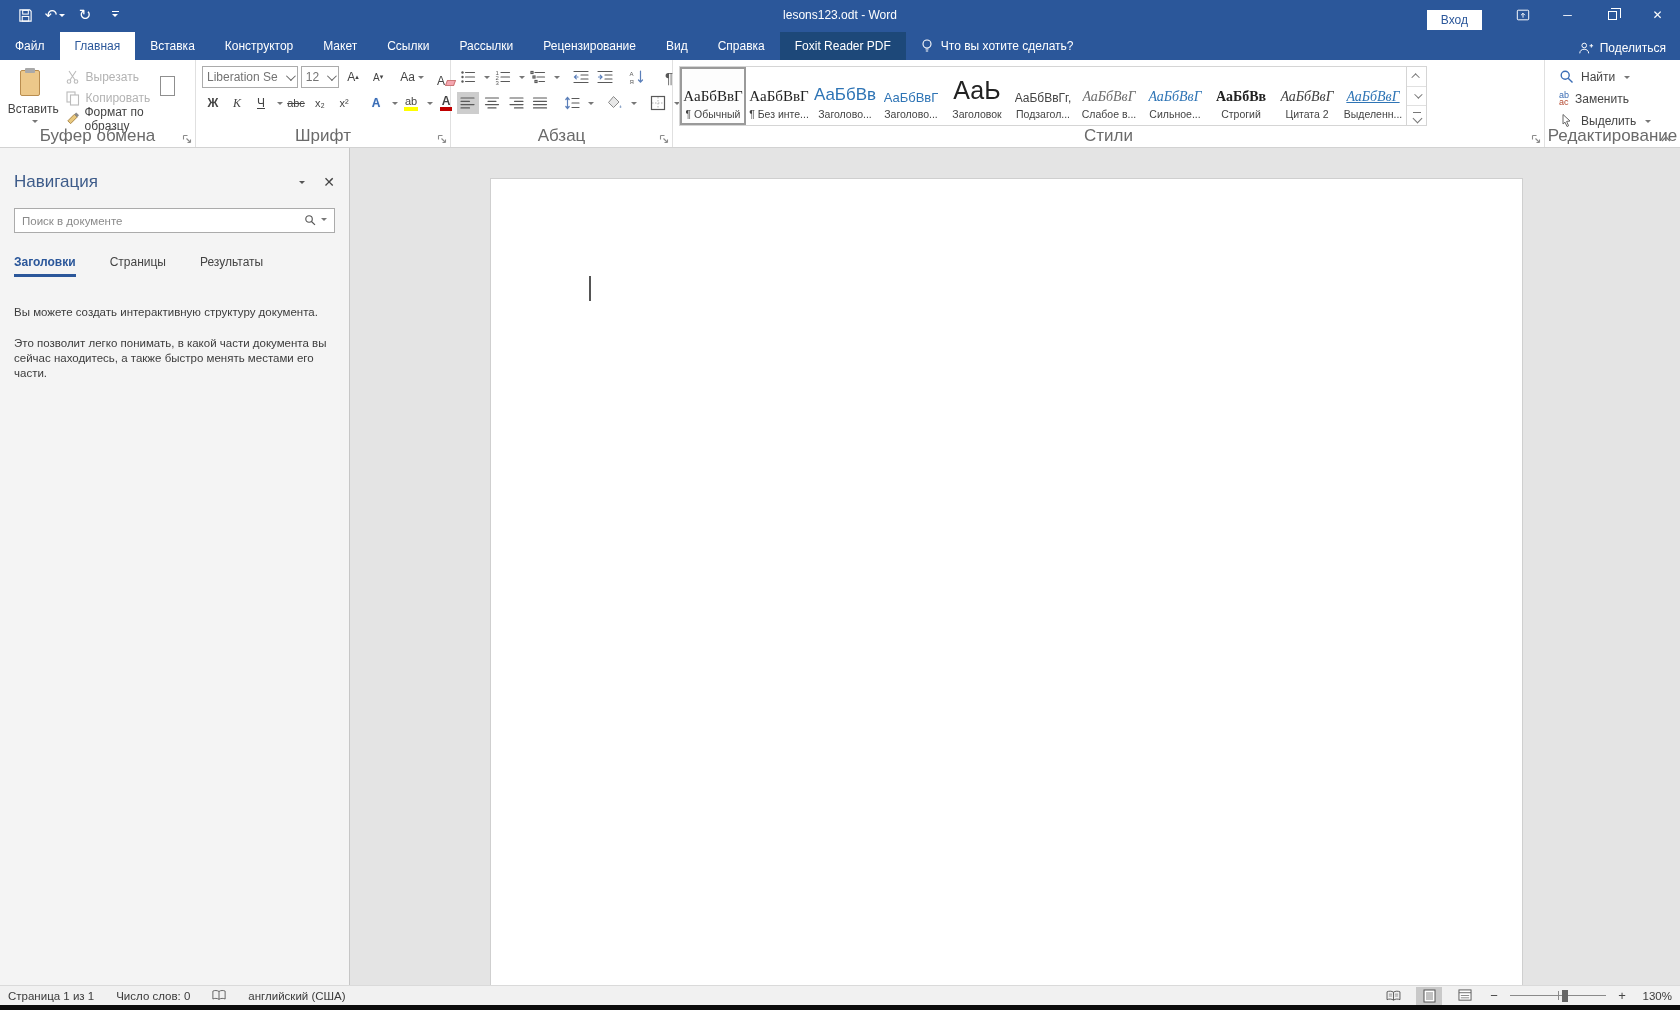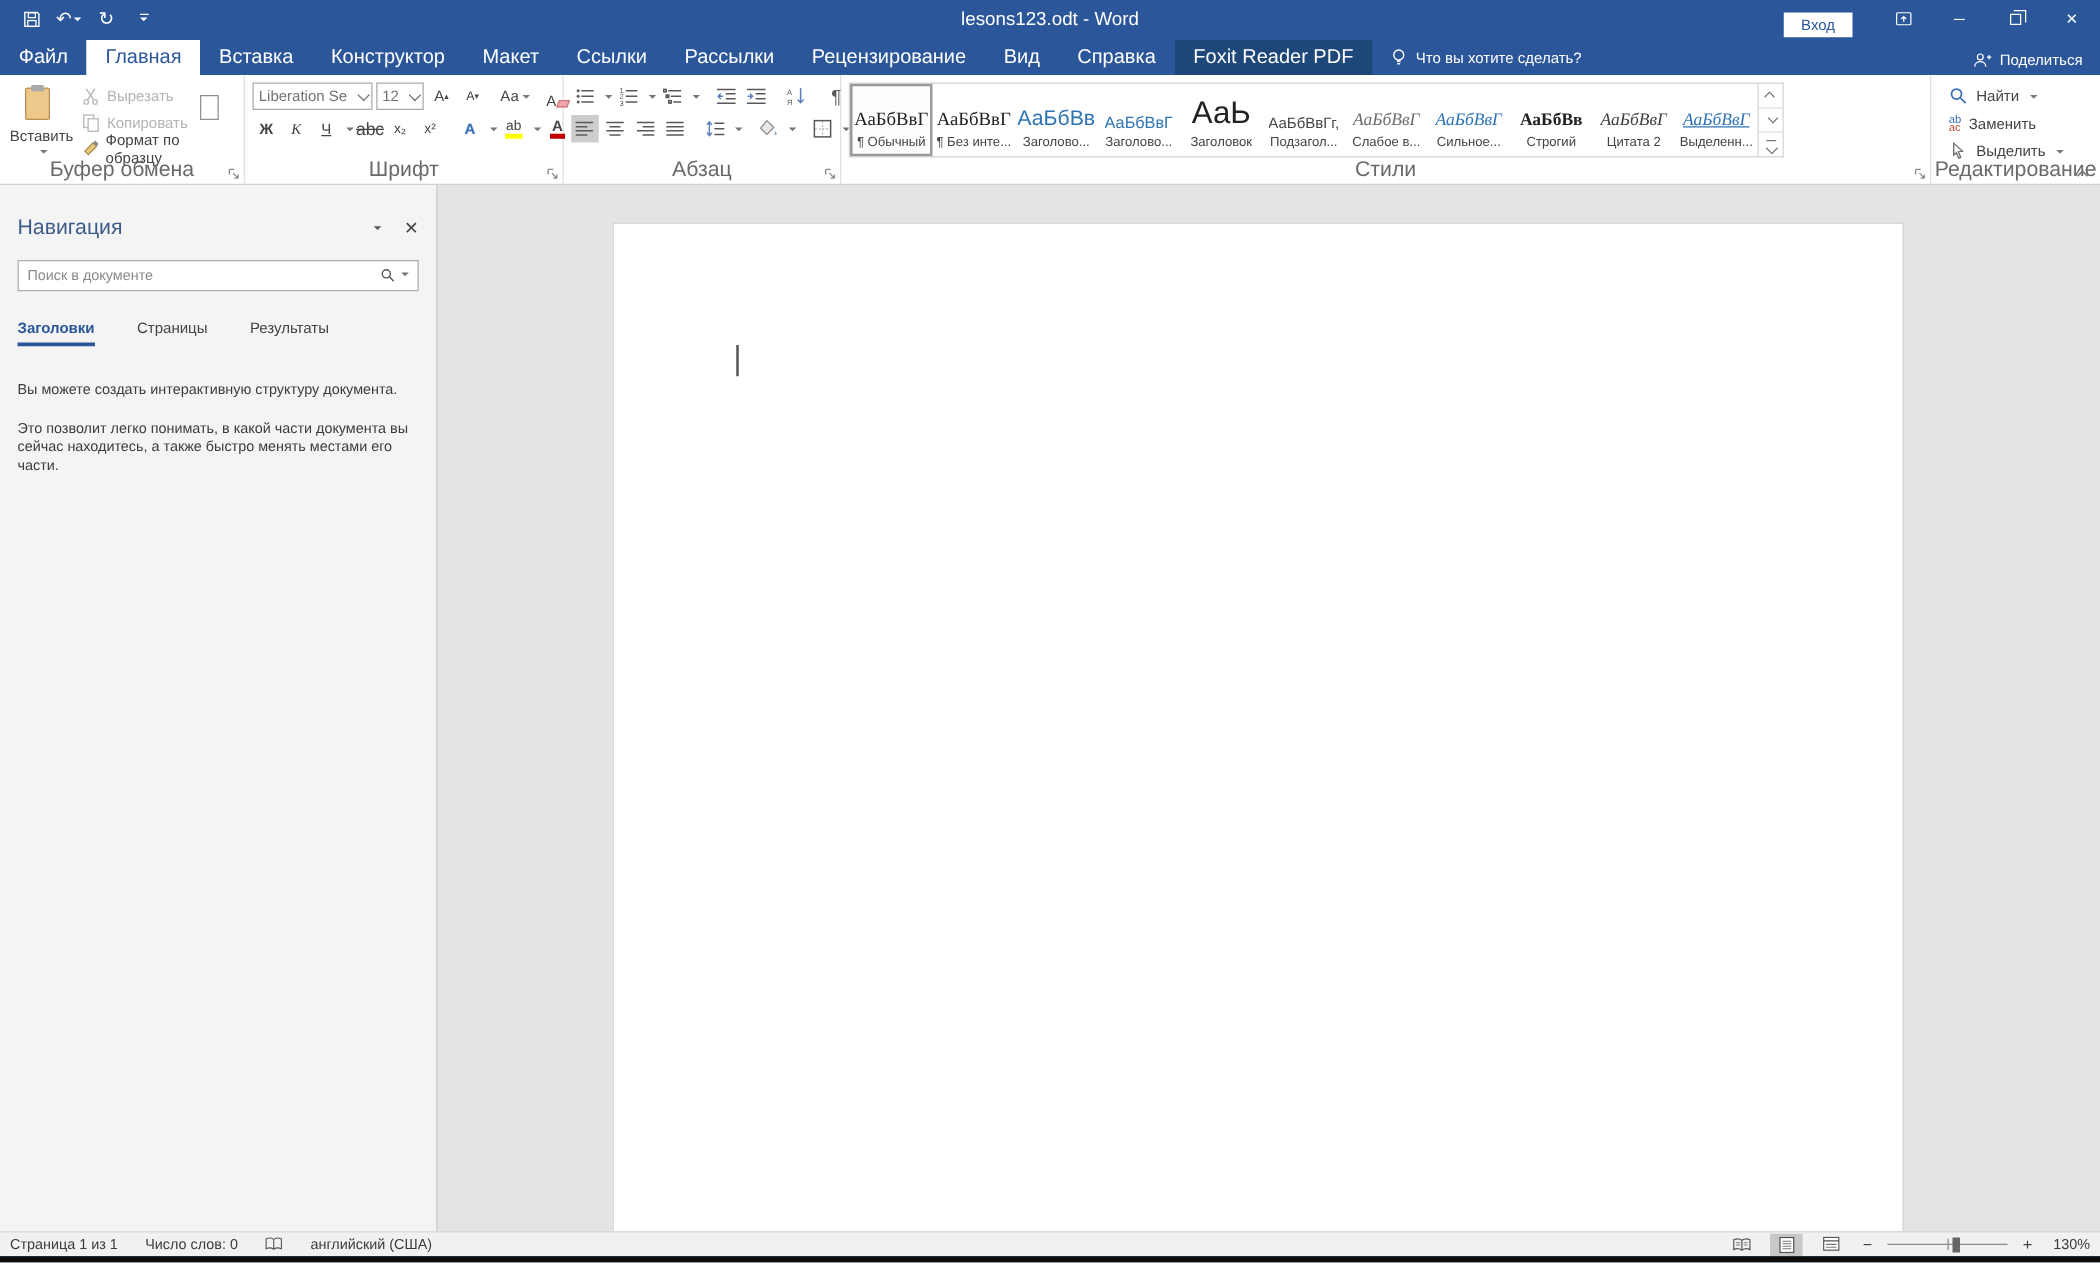--- a/index.html
+++ b/index.html
@@ -10,30 +10,30 @@
   
   .titlebar { height:30px; position:relative; background:#2b579a; color:#fff;
     display:flex; align-items:center; flex:0 0 auto; }
   .qat { display:flex; align-items:center; gap:4px; padding-left:12px; }
   .qat-btn { min-width:26px; height:26px; display:flex; align-items:center; justify-content:center;
     color:#fff; font-size:15px; cursor:default; }
   .qat-btn svg { display:block; }
   .mini-caret { width:0; height:0; border:3px solid transparent; border-top-color:#fff; margin-left:2px; margin-top:3px; }
   .qat-custom { display:flex; flex-direction:column; align-items:center; }
   .qat-custom .bar { width:7px; height:1px; background:#fff; margin-bottom:2px; }
-  .win-title { position:absolute; left:0; right:0; text-align:center; font-size:15px; color:#fff; pointer-events:none; }
+  .win-title { position:absolute; left:0; right:0; text-align:center; font-size:12px; color:#fff; pointer-events:none; }
   .tb-right { position:absolute; right:0; top:0; height:30px; display:flex; align-items:flex-end; }
   .signin-btn { background:#fff; color:#2b579a; font-size:12px; padding:3px 14px; margin-right:18px; }
   .winctl { width:45px; height:30px; display:flex; align-items:center; justify-content:center; color:#fff; font-size:12px; }
   .restore-box { width:9px; height:9px; border:1px solid #fff; position:relative; background:transparent; }
   .restore-box::before { content:""; position:absolute; left:2px; top:-4px; width:9px; height:9px; border:1px solid #fff; border-left:none; border-bottom:none; }
 
   
   .tabrow { height:30px; background:#2b579a; display:flex; align-items:flex-end; position:relative; flex:0 0 auto; }
-  .rtab { color:#fff; font-size:16px; padding:0 15px; height:28px; line-height:28px; white-space:nowrap; }
+  .rtab { color:#fff; font-size:12px; padding:0 15px; height:28px; line-height:28px; white-space:nowrap; }
   .rtab.active { background:#ffffff; color:#2b579a; }
   .rtab.dark { background:#1d4879; }
   .tellme { display:flex; align-items:center; gap:7px; color:#fff; height:28px; margin-left:14px; }
   .share { position:absolute; right:14px; bottom:5px; display:flex; align-items:center; gap:6px; color:#fff; }
 
   
   .ribbon { height:88px; background:#ffffff; border-bottom:1px solid #d2d2d2; display:flex; position:relative; flex:0 0 auto; }
   .rgroup { position:relative; height:100%; border-right:1px solid #e0e0e0; padding:4px 6px 18px 6px; }
   .rg-label { position:absolute; bottom:1px; left:0; right:0; text-align:center; font-size:17px; color:#6a6a6a; }
   .launcher { position:absolute; right:3px; bottom:3px; }
@@ -305,21 +305,21 @@
           <span class="rbtn eraser">
               <span class="ea">А</span>
               <span class="block"></span>
             </span>
         </div>
         <div class="frow" style="gap:2px">
           <span class="rbtn fx-b">Ж</span>
           <span class="rbtn fx-i">К</span>
           <span class="rbtn fx-u">Ч</span>
           <span class="caret"></span>
-          <span class="rbtn fx-strike" style="font-size:14px">abc</span>
+          <span class="rbtn fx-strike" style="font-size:11px">abc</span>
           <span class="rbtn" style="font-size:11px">x₂</span>
           <span class="rbtn" style="font-size:11px">x²</span>
           <span class="vsep"></span>
           <span class="rbtn efx">А</span>
           <span class="caret"></span>
           <span class="rbtn hl">
               <span>ab</span>
               <span class="bar"></span>
             </span>
           <span class="caret"></span>

